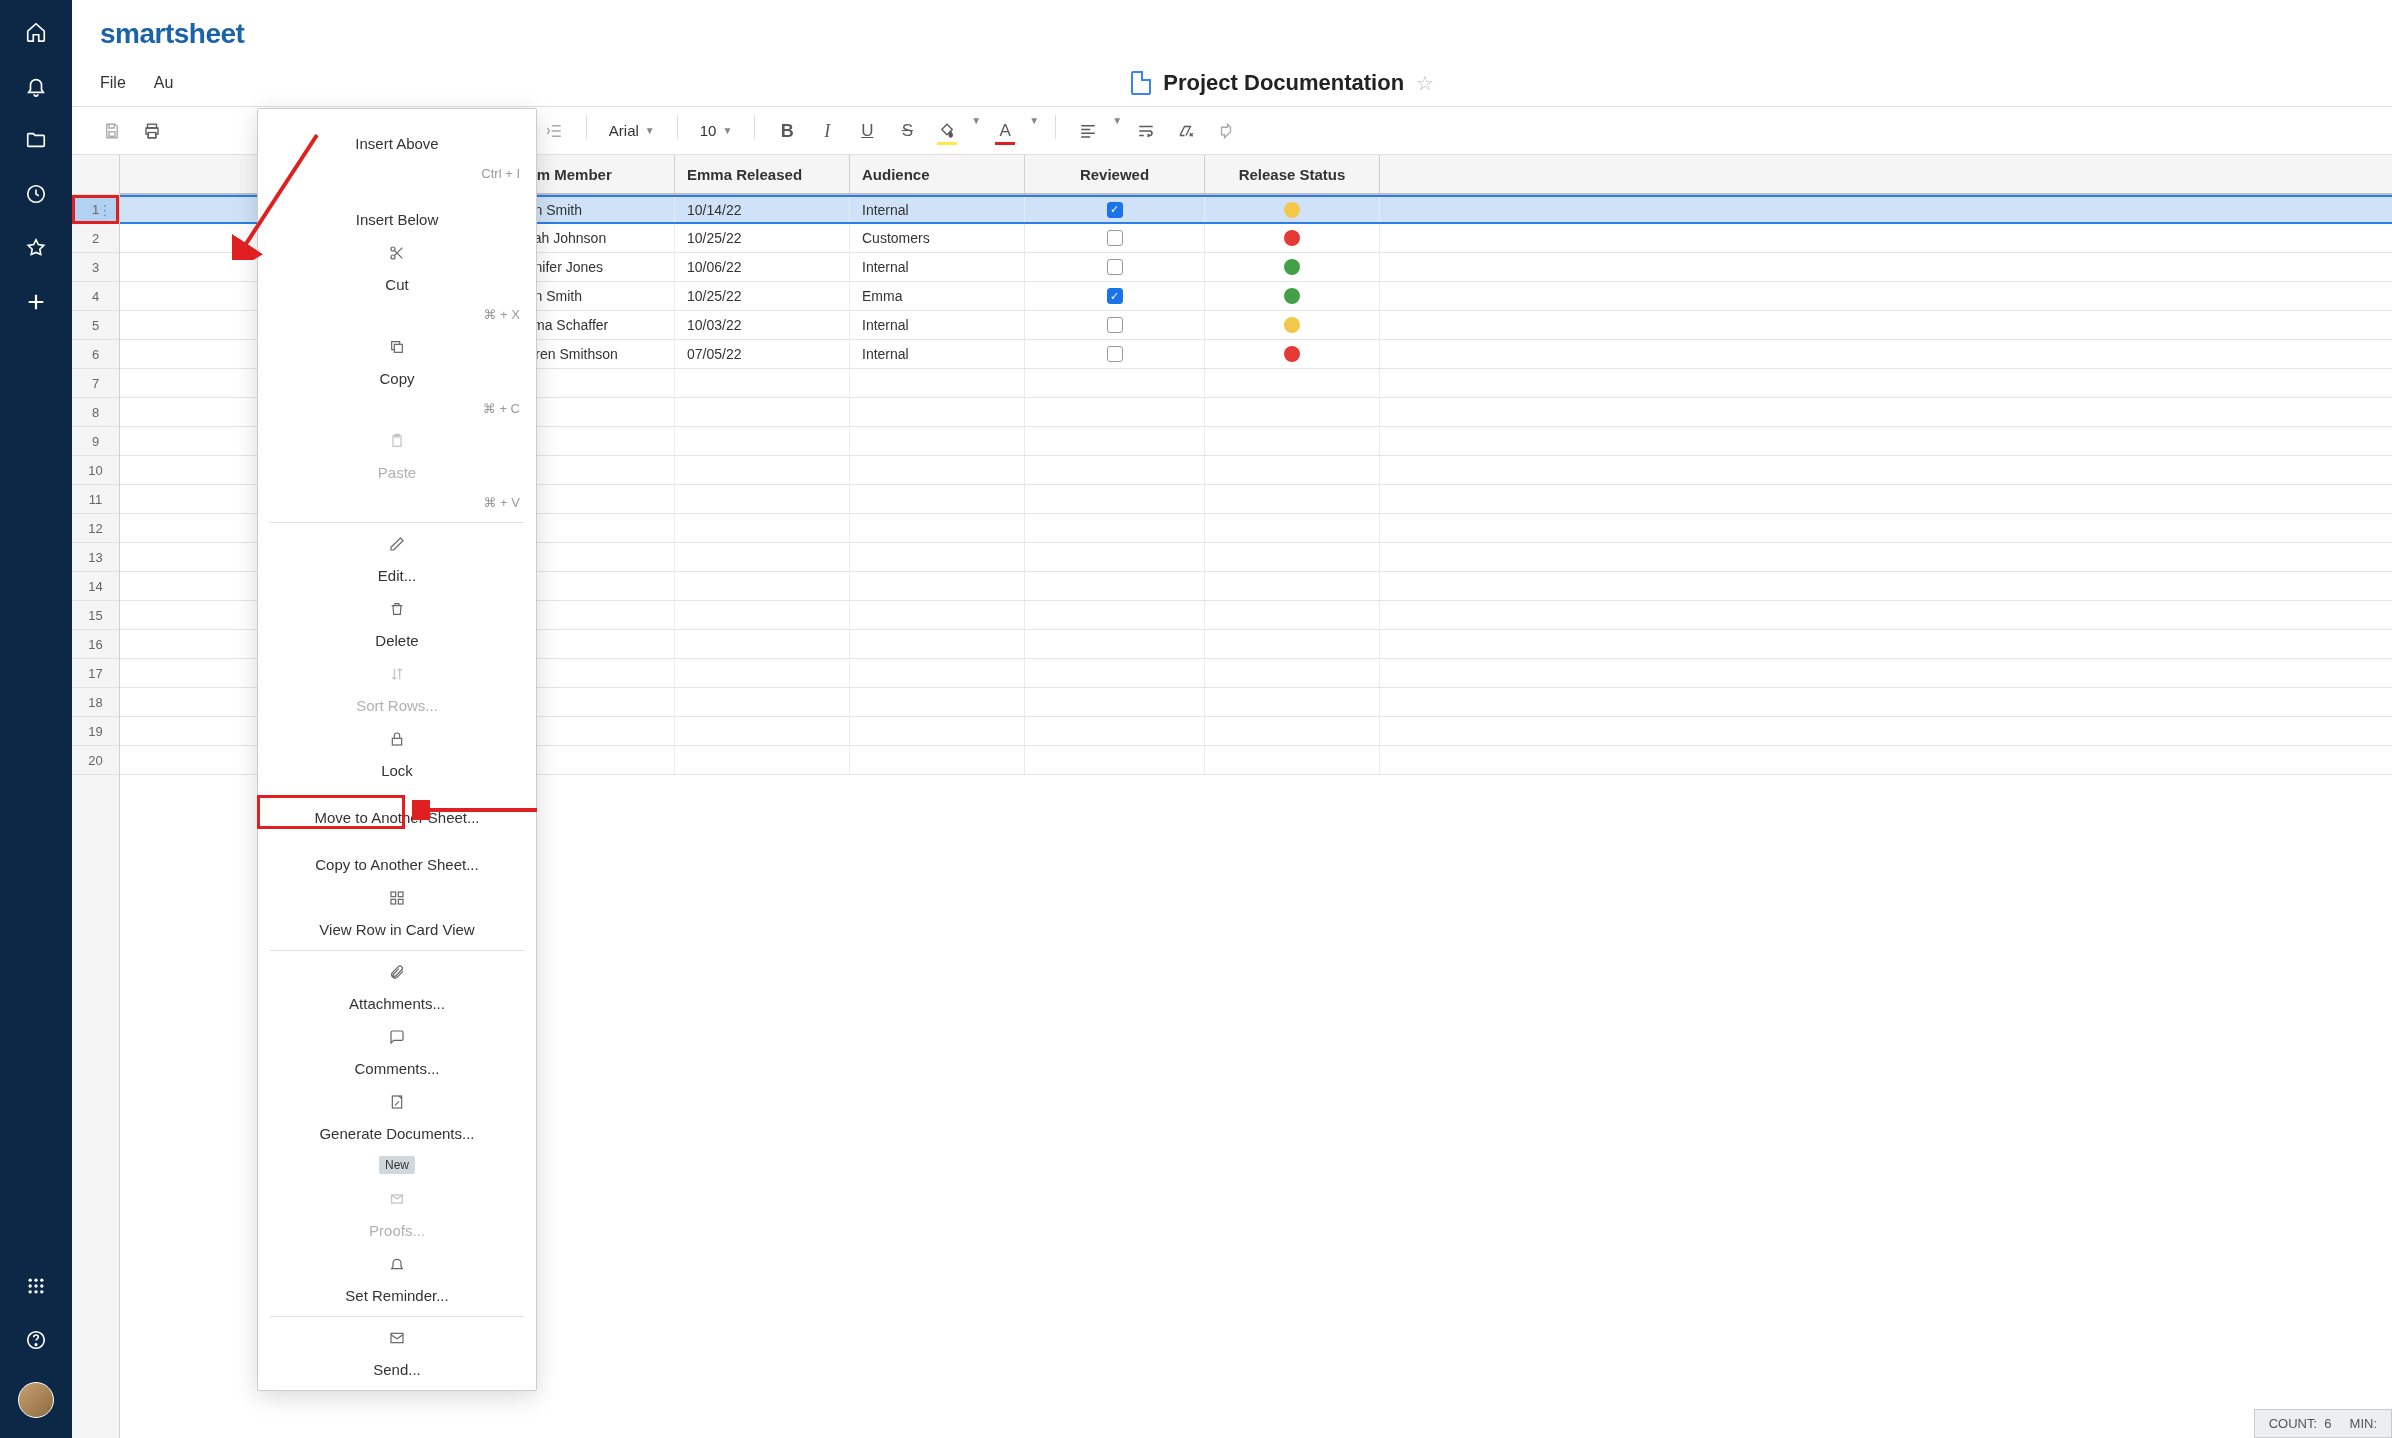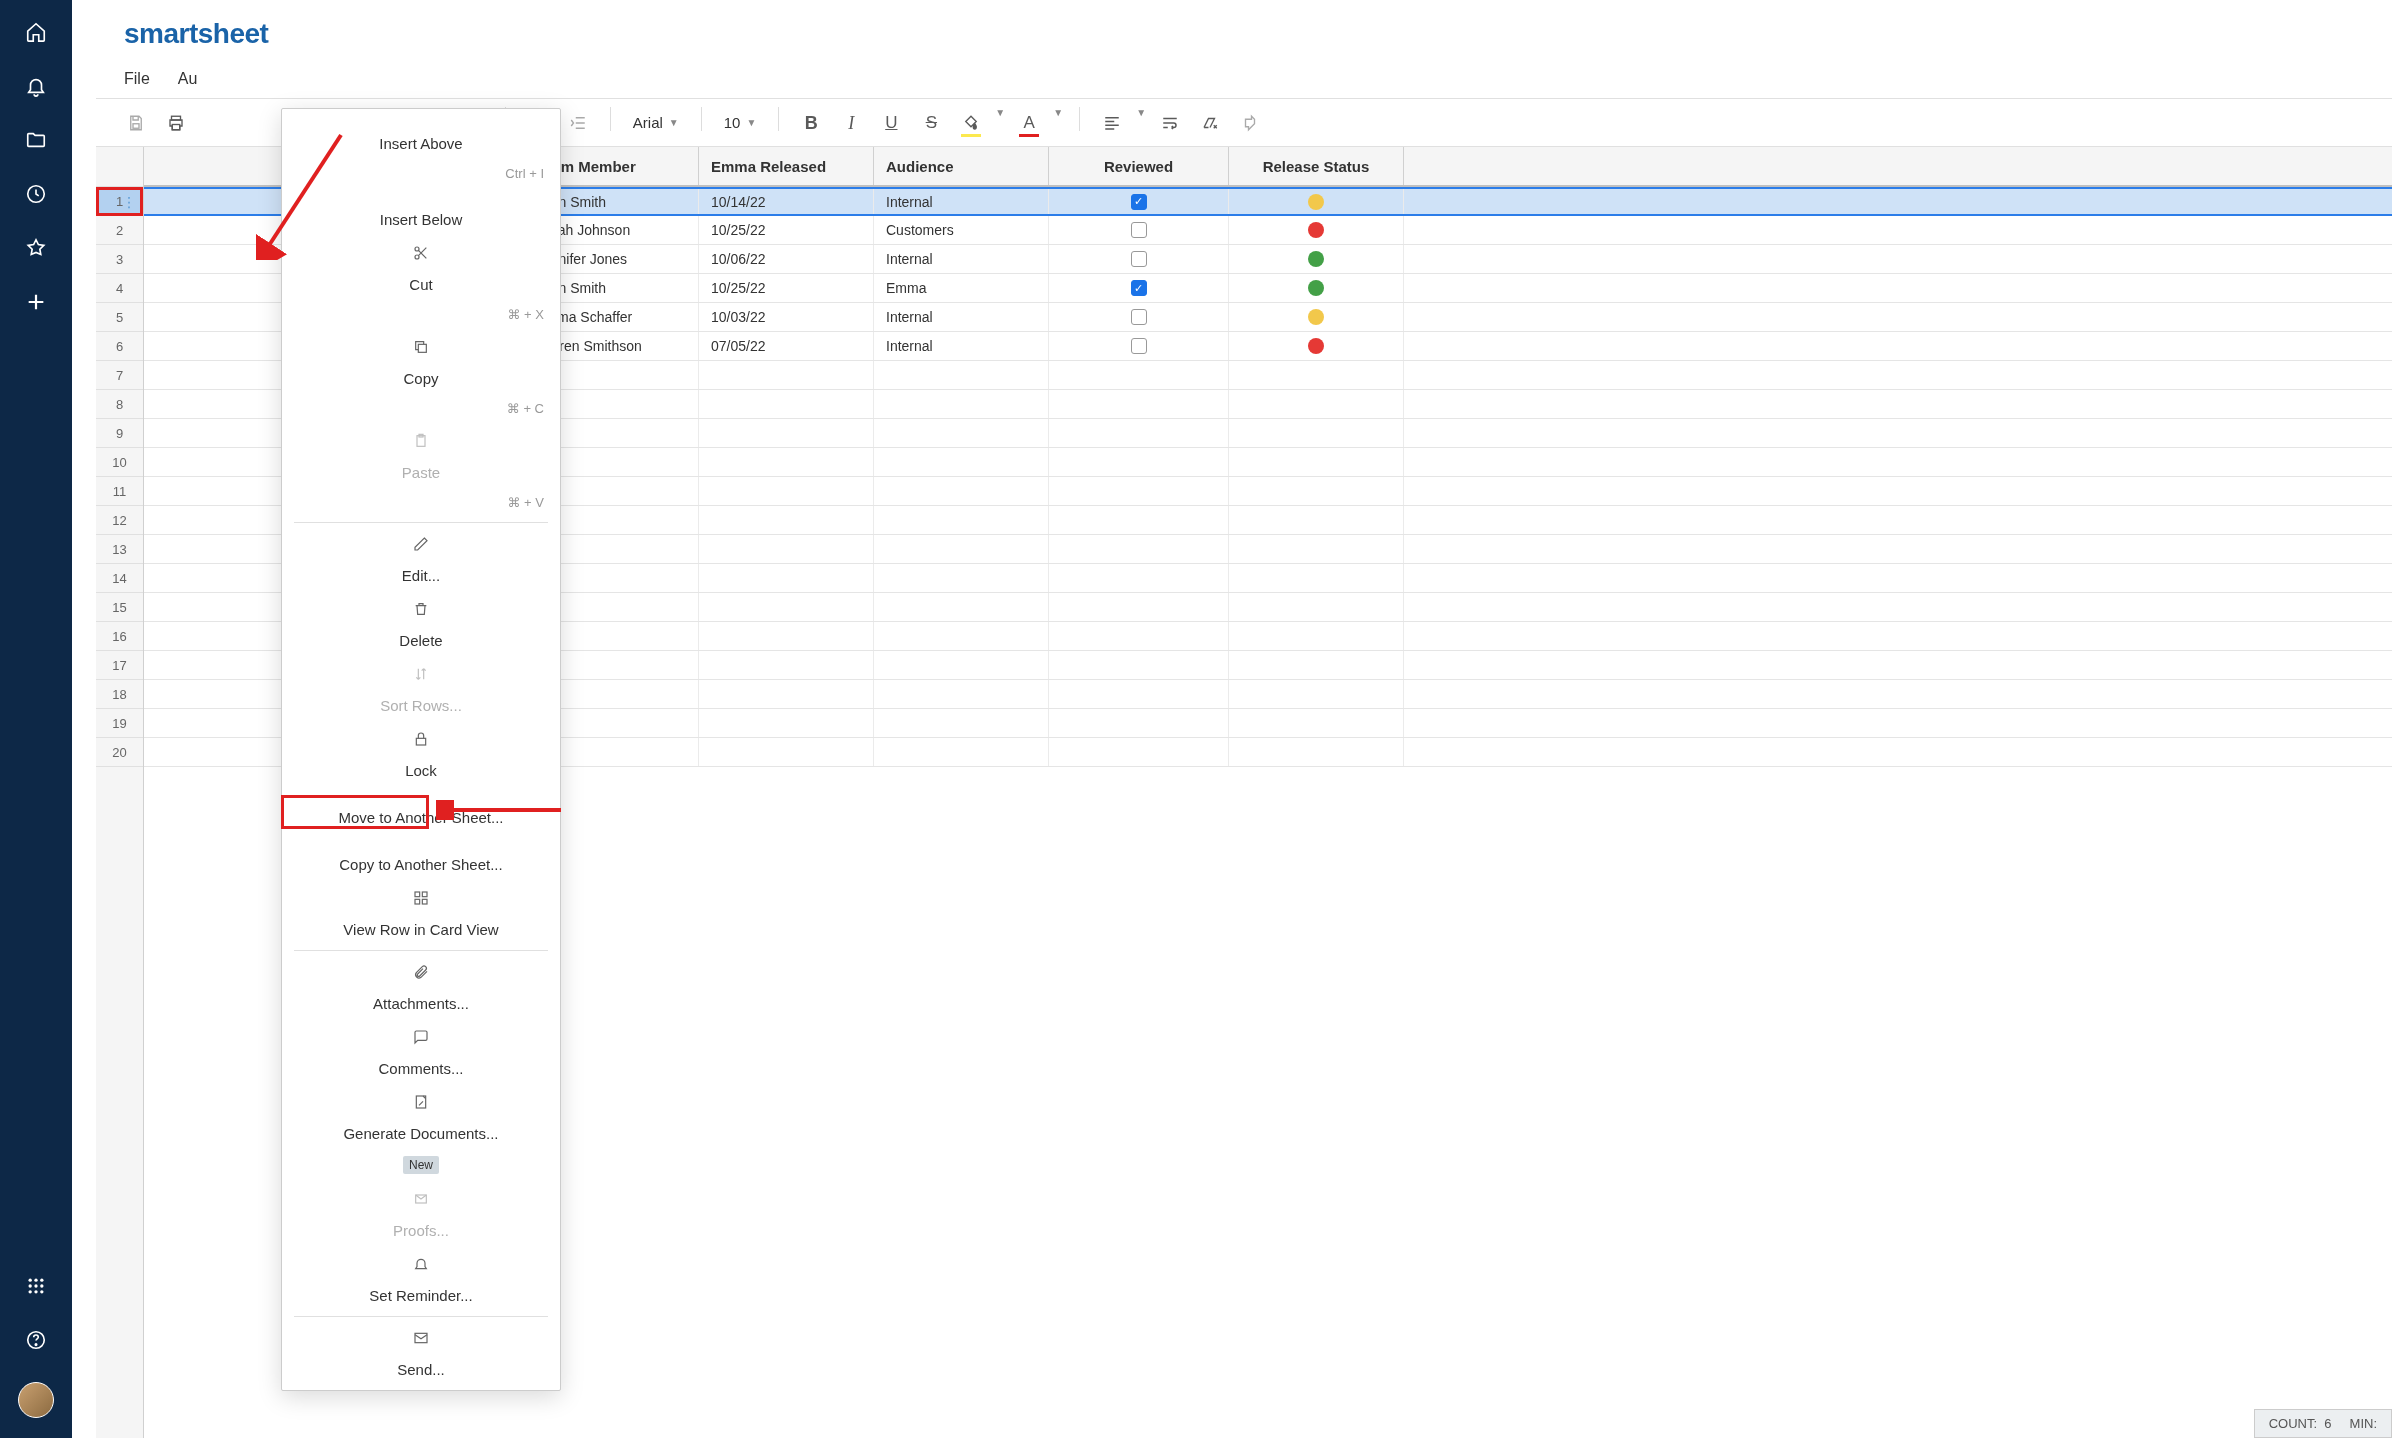--- a/index.html
+++ b/index.html
@@ -1,17 +1,17 @@
 <!DOCTYPE html>
 <html><head>
 <meta charset="utf-8">
 <style>
 * { box-sizing: border-box; margin: 0; padding: 0; }
 body { font-family: -apple-system, BlinkMacSystemFont, "Segoe UI", Arial, sans-serif; font-size: 14px; color: #333; overflow: hidden; }
-.app { display: flex; height: 100vh; width: 100vw; gap: 24px; }
+.app { display: flex; height: 100vh; width: 100vw; }
 .sidebar { width: 72px; background: #0d2847; display: flex; flex-direction: column; align-items: center; padding-top: 20px; gap: 30px; flex-shrink: 0; }
 .sidebar .sb-icon { width: 24px; height: 24px; color: #fff; cursor: pointer; display: flex; align-items: center; justify-content: center; }
 .sidebar .sb-bottom { margin-top: auto; display: flex; flex-direction: column; align-items: center; gap: 30px; padding-bottom: 20px; }
 .avatar { width: 36px; height: 36px; border-radius: 50%; background: linear-gradient(135deg,#c9a070,#8b6a40); border: 1px solid #fff; }
 .main { flex: 1; display: flex; flex-direction: column; position: relative; background: #fff; overflow: hidden; }
 .brand { padding: 18px 28px 10px; }
 .brand-text { color: #1a63a8; font-size: 28px; font-weight: 600; letter-spacing: -0.5px; }
 .menubar { display: flex; align-items: center; padding: 10px 28px; gap: 28px; border-bottom: 1px solid #e0e0e0; font-size: 16px; }
 .menubar .menu-item { cursor: pointer; }
 .title-area { flex: 1; display: flex; align-items: center; justify-content: center; gap: 12px; }
@@ -133,20 +133,25 @@
   </div>
 
   <div class="main">
     <div class="brand">
       <span class="brand-text">smartsheet</span>
     </div>
 
     <div class="menubar">
       <span class="menu-item">File</span>
       <span class="menu-item">Au</span>
+      <div class="title-area">
+        <span class="doc-icon"></span>
+        <span class="title-text">Project Documentation</span>
+        <span class="star">☆</span>
+      </div>
     </div>
 
     <div class="toolbar">
       <div class="tb-btn">
           <svg width="18" height="18" viewBox="0 0 24 24" fill="none" stroke="#aaa" stroke-width="1.8">
             <path d="M5 3h11l3 3v15H5V3z"></path>
             <path d="M8 3v5h7V3"></path>
             <rect x="8" y="13" width="8" height="6"></rect>
           </svg>
         </div>

